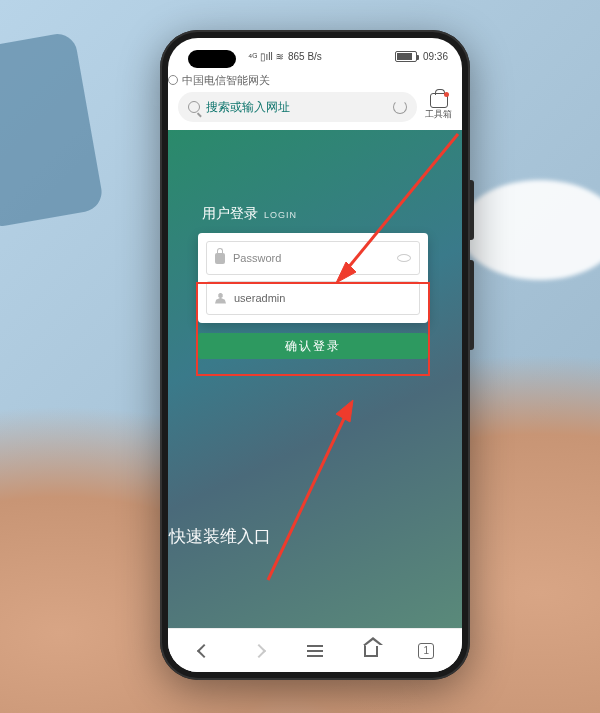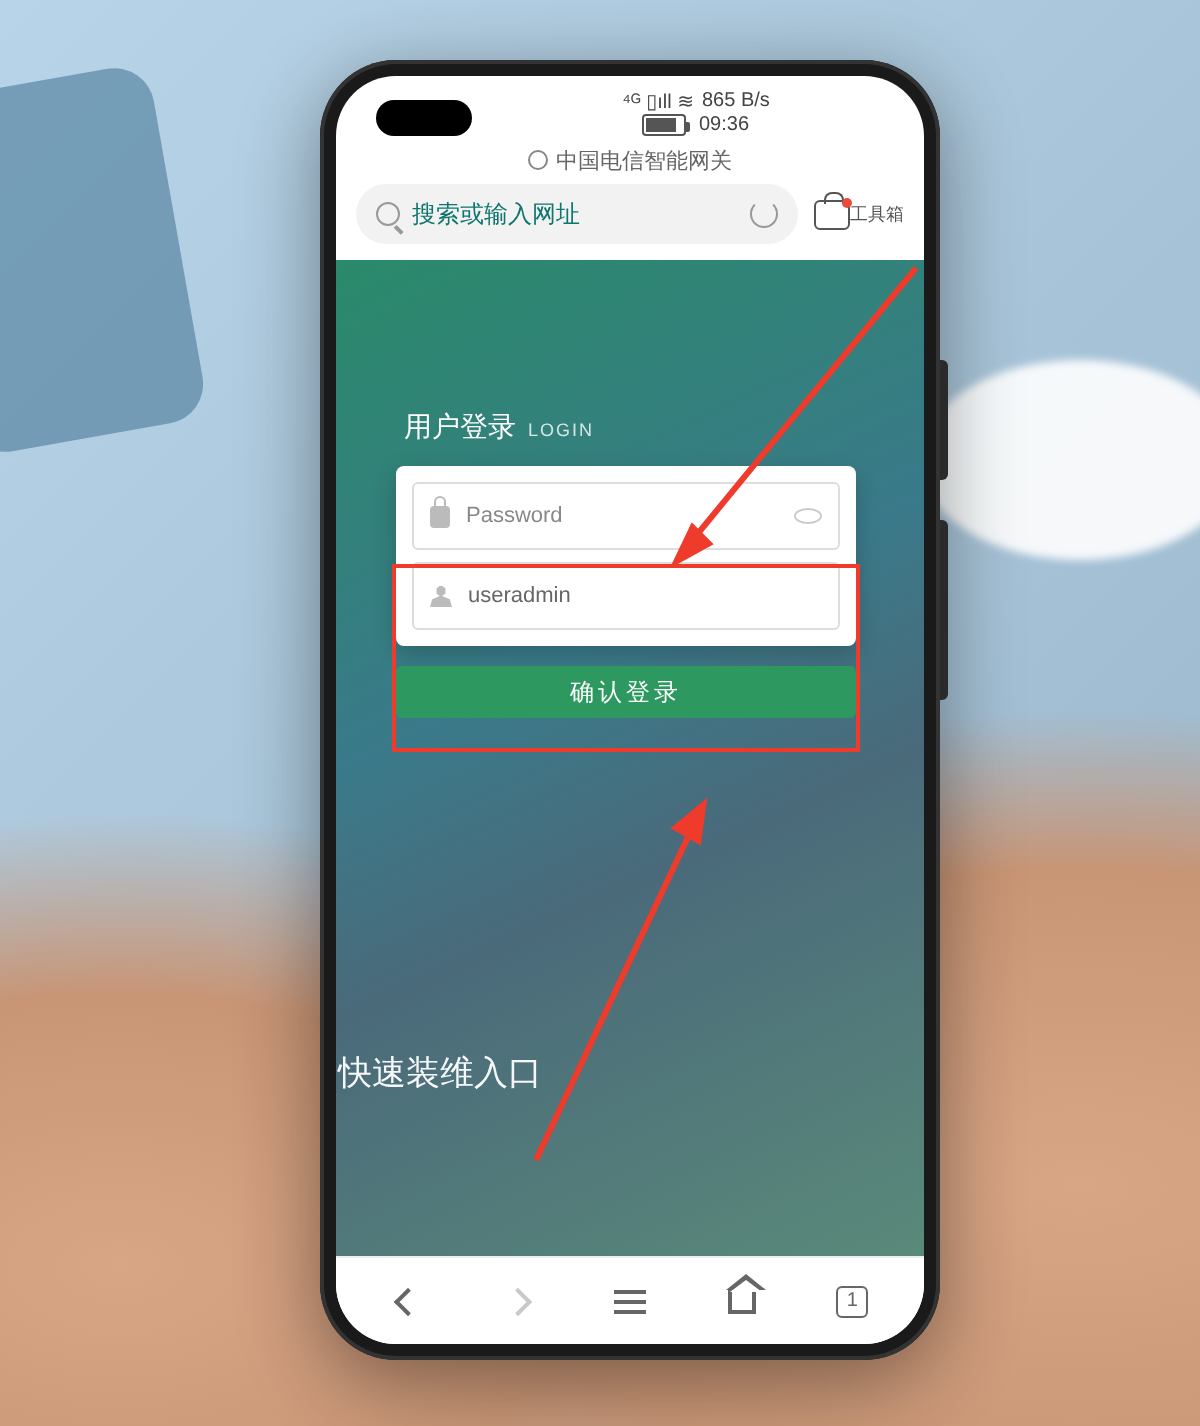--- a/index.html
+++ b/index.html
@@ -43,37 +43,35 @@
     height: 18px;
     background: #000;
     border-radius: 12px;
     z-index: 100;
   }
 
   .status-bar {
     height: 30px;
     display: flex;
     align-items: center;
-    justify-content: center;
+    justify-content: space-between;
     padding: 6px 14px 0 80px;
     font-size: 10px;
     color: #444;
-    flex-direction: column;
   }
   .status-left { display:flex; gap:4px; align-items:center; }
   .status-right { display:flex; gap:6px; align-items:center; font-weight:500; }
   .battery { display:inline-block; width:22px; height:11px; border:1px solid #555; border-radius:2px; position:relative; }
   .battery::after { content:''; position:absolute; right:-3px; top:3px; width:2px; height:5px; background:#555; border-radius:0 1px 1px 0; }
   .battery-fill { position:absolute; left:1px; top:1px; bottom:1px; width:75%; background:#555; }
 
   .browser-header {
     height: 24px;
     display: flex;
     align-items: center;
-    justify-content: center;
     gap: 4px;
     font-size: 11px;
     color: #666;
   }
   .browser-header .globe { width:10px; height:10px; border:1px solid #888; border-radius:50%; position:relative; }
 
   .url-row {
     display: flex;
     align-items: center;
     padding: 0 10px 8px 10px;
@@ -87,21 +85,21 @@
     display: flex;
     align-items: center;
     padding: 0 10px;
     gap: 6px;
     font-size: 12px;
     color: #0f766e;
   }
   .url-bar .search-ic { width:12px; height:12px; border:1.5px solid #999; border-radius:50%; position:relative; }
   .url-bar .search-ic::after { content:''; position:absolute; right:-3px; bottom:-3px; width:5px; height:1.5px; background:#999; transform:rotate(45deg); }
   .url-bar .refresh-ic { margin-left:auto; width:14px; height:14px; border:1.5px solid #999; border-radius:50%; border-top-color:transparent; position:relative; }
-  .toolbox { display:flex; flex-direction:row; align-items:center; font-size:9px; color:#555; position:relative; }
+  .toolbox { display:flex; flex-direction:column; align-items:center; font-size:9px; color:#555; position:relative; }
   .toolbox .bag { width:18px; height:15px; border:1.5px solid #555; border-radius:3px; position:relative; }
   .toolbox .bag::before { content:''; position:absolute; left:4px; top:-5px; width:8px; height:5px; border:1.5px solid #555; border-bottom:none; border-radius:4px 4px 0 0; }
   .toolbox .dot { position:absolute; right:-2px; top:-2px; width:5px; height:5px; background:#e74c3c; border-radius:50%; }
 
   .page-content {
     position: absolute;
     top: 92px;
     left: 0; right: 0; bottom: 44px;
     background: linear-gradient(155deg, #2a8a6a 0%, #3a7a8a 40%, #4a6a7a 60%, #5a8a7a 100%);
     overflow: hidden;

